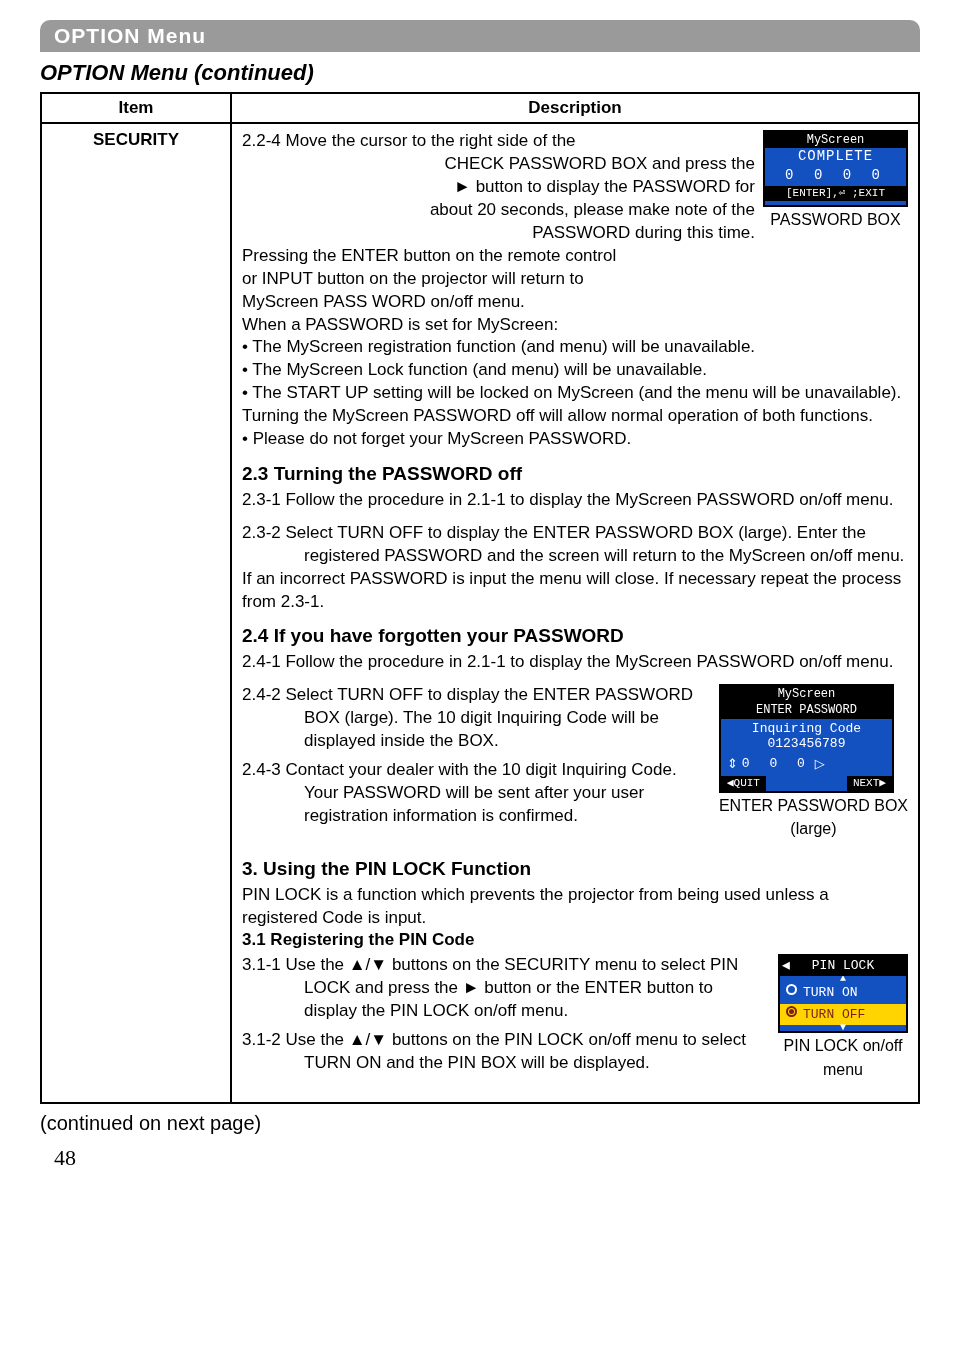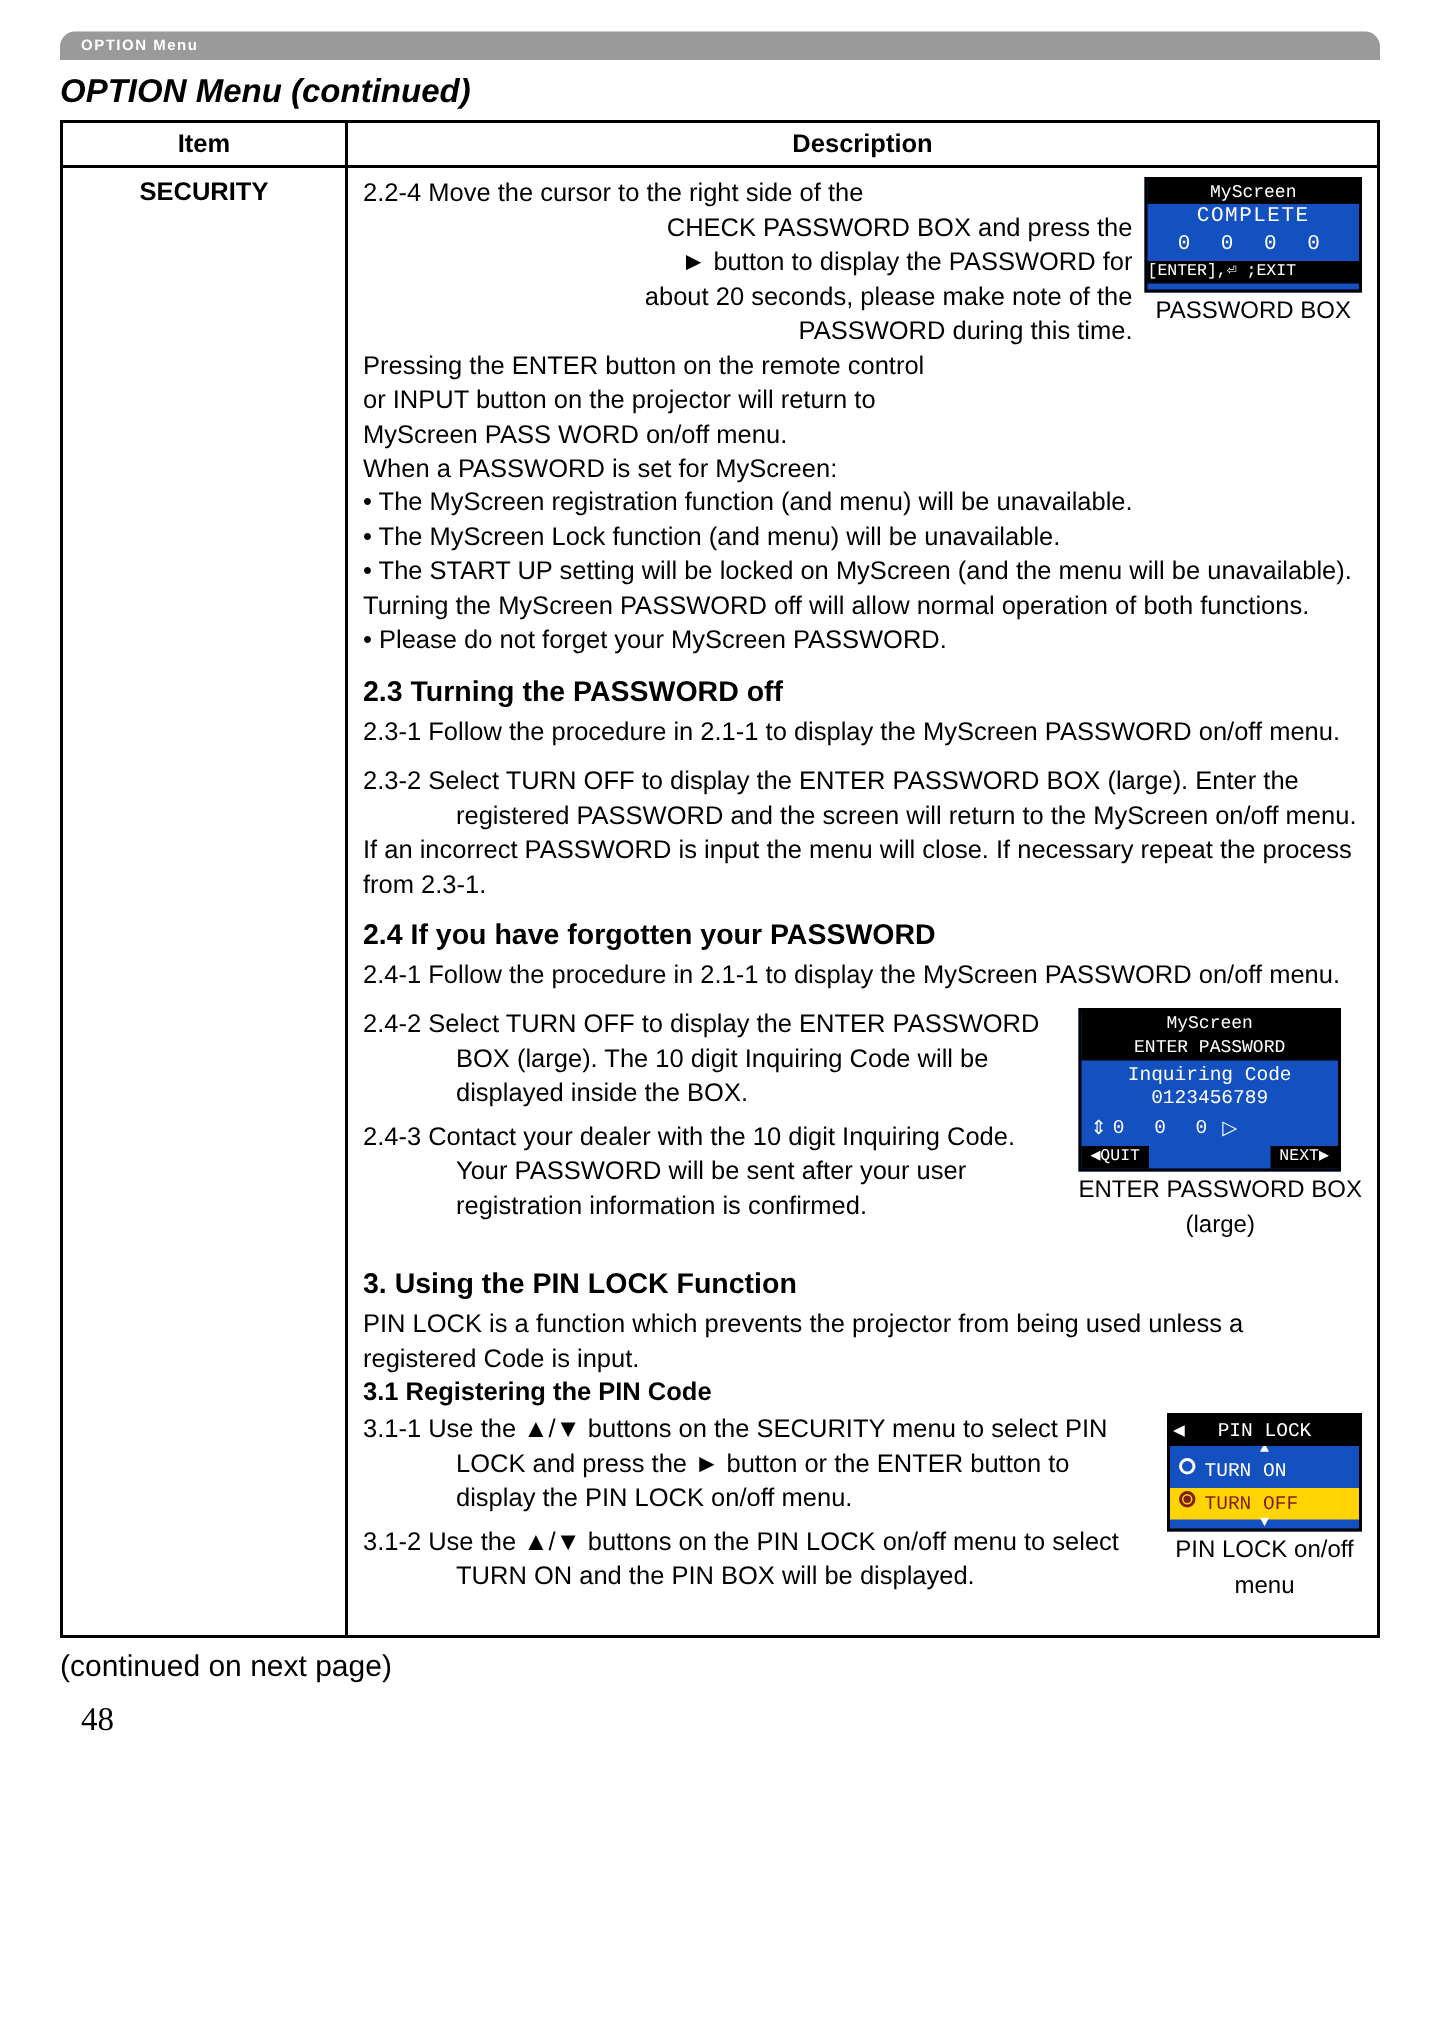--- a/index.html
+++ b/index.html
@@ -11,21 +11,21 @@
     padding: 20px 40px 20px 40px;
     color: #000;
   }
   .menu-tab {
     background: #9a9a9a;
     color: #fff;
     font-weight: bold;
     display: inline-block;
     padding: 4px 14px 4px 14px;
     border-radius: 10px 10px 0 0;
-    font-size: 10px;
+    font-size: 21px;
     letter-spacing: 1px;
     width: 880px;
   }
   h1.continued {
     font-style: italic;
     font-weight: bold;
     font-size: 22px;
     margin: 8px 0 6px 0;
   }
   table.main {
@@ -70,21 +70,21 @@
     background: #1350c0;
     color: #fff;
     font-family: "Courier New", monospace;
     font-size: 12px;
     line-height: 1.2;
     padding-bottom: 4px;
   }
   .pw-box .hdr { background: #000; color:#fff; text-align:center; padding:1px 0; }
   .pw-box .hdr2 { text-align:center; font-size:14px; letter-spacing:1px; }
   .pw-box .dig  { text-align:center; font-size:14px; letter-spacing:6px; padding:2px 0; }
-  .pw-box .exit { background:#000; text-align:left; padding:1px 0; font-size:11px;}
+  .pw-box .exit { background:#000; text-align:center; padding:1px 0; font-size:11px;}
   .caption { font-size: 16px; color:#000; font-family: Arial; margin-top:2px; }
   
   .ep-box {
     width: 175px;
     border: 2px solid #000;
     background: #1350c0;
     color:#fff;
     font-family: "Courier New", monospace;
     font-size: 12px;
     line-height: 1.2;

